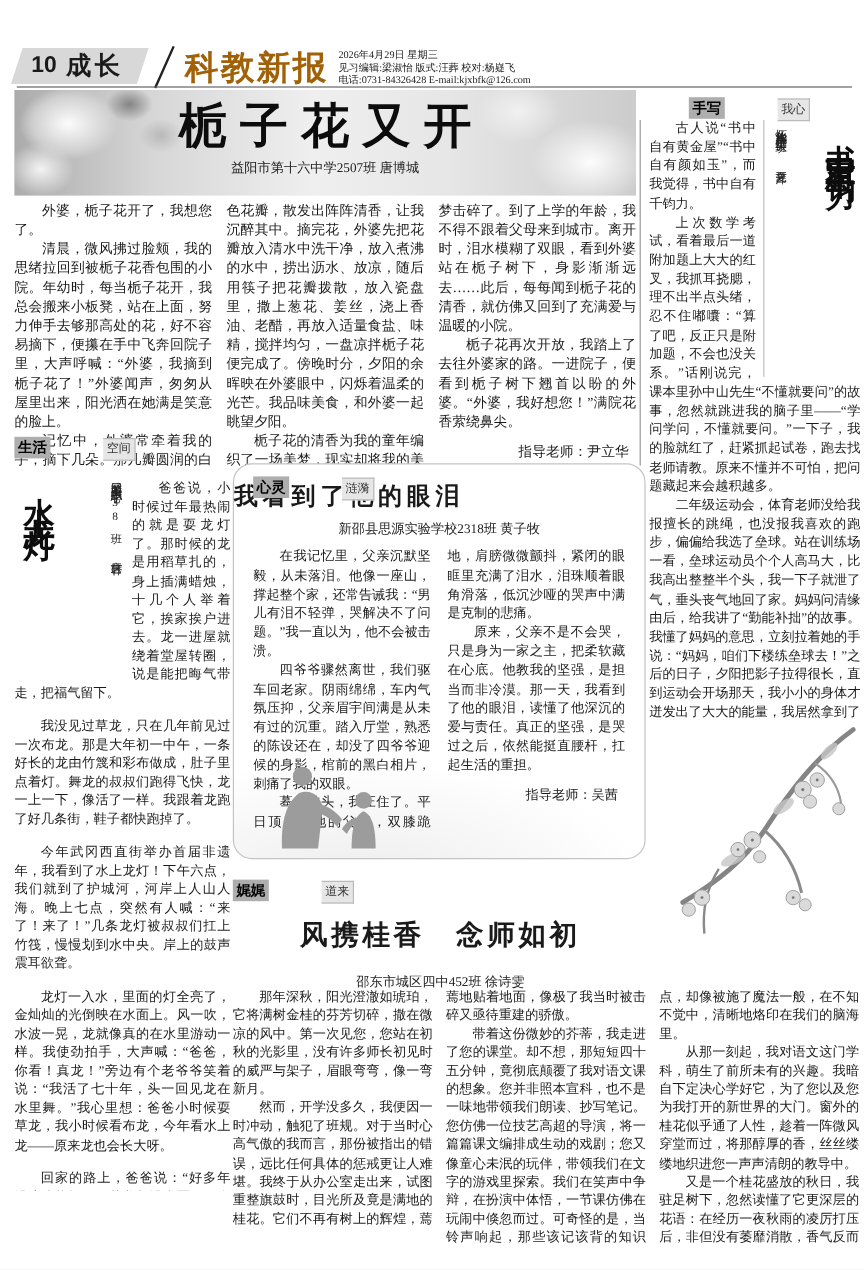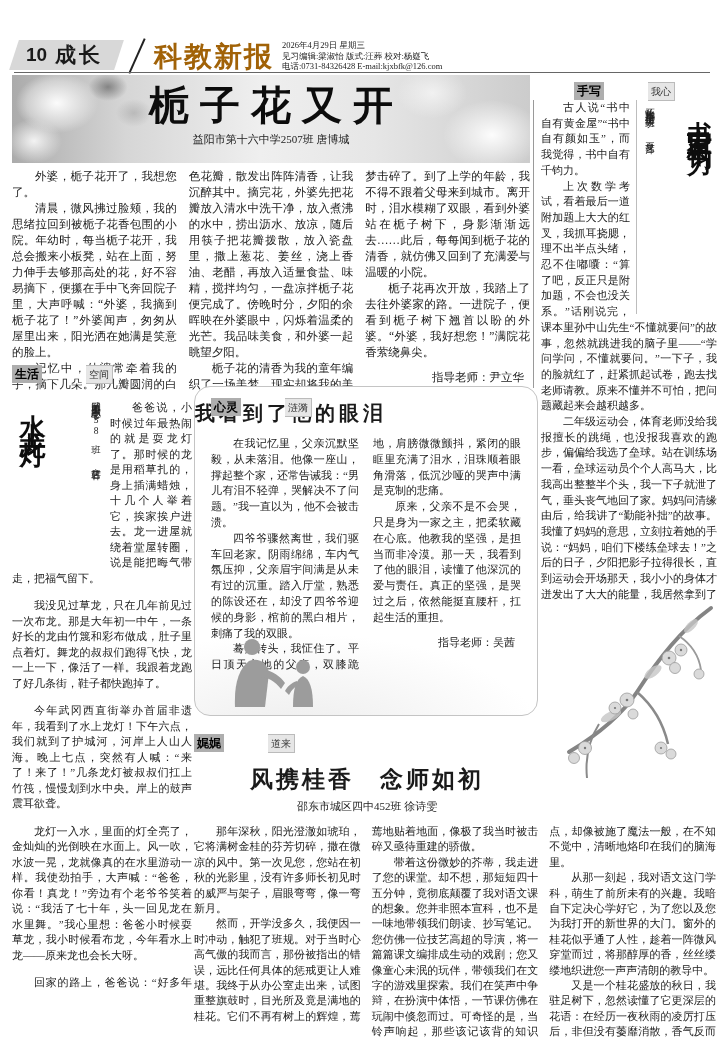--- a/index.html
+++ b/index.html
@@ -76,21 +76,21 @@
   .heart-badge{position:absolute;left:16px;top:11px;}
   .heart-title{margin-top:13px;font:bold 20px "Liberation Sans",sans-serif;letter-spacing:4px;}
   .heart-byline{text-align:center;font-size:11px;margin-top:6px;color:#222;}
   .heart-cols{margin:9px 16px 0;height:252px;column-count:2;column-gap:14px;column-fill:auto;overflow:hidden;}
   .heart-cols p{font-size:11px;line-height:15.8px;}
   .silhouette{position:absolute;left:24px;bottom:6px;width:112px;height:80px;}
 
   
   .mentor-head{position:absolute;left:194px;top:733px;width:346px;}
   .mentor-title{text-align:center;margin-top:13px;font:bold 23px "Liberation Sans",sans-serif;letter-spacing:3px;}
-  .mentor-byline{text-align:center;font-size:11px;margin-top:4px;color:#222;}
+  .mentor-byline{text-align:center;font-size:11px;margin-top:16px;color:#222;}
   .mentor-body{position:absolute;left:194px;top:824px;width:522px;height:230px;
                column-count:3;column-gap:11px;column-fill:auto;overflow:hidden;}
   .mentor-body p{font-size:11px;line-height:15.4px;}
 </style>
 </head>
 <body>
 
 <div class="page">
 
   <div class="hdr">
@@ -193,20 +193,24 @@
       <p>今年武冈西直街举办首届非遗年，我看到了水上龙灯！下午六点，我们就到了护城河，河岸上人山人海。晚上七点，突然有人喊：“来了！来了！”几条龙灯被叔叔们扛上竹筏，慢慢划到水中央。岸上的鼓声震耳欲聋。</p>
       <p>龙灯一入水，里面的灯全亮了，金灿灿的光倒映在水面上。风一吹，水波一晃，龙就像真的在水里游动一样。我使劲拍手，大声喊：“爸爸，你看！真龙！”旁边有个老爷爷笑着说：“我活了七十年，头一回见龙在水里舞。”我心里想：爸爸小时候耍草龙，我小时候看布龙，今年看水上龙——原来龙也会长大呀。</p>
       <p>回家的路上，爸爸说：“好多年没这么热闹了，草龙都没人耍了，布龙也越来越少。”我听了有点可惜。不过老师说武冈很重视传统文化的传承，我们学校还专门设立了一节传统文化课，让我们多了解武冈的传统文化。龙灯又回来了。</p>
 
     </div>
   </div>
 
   <div class="heart-box">
     <div class="badge heart-badge"><span class="b1">心灵</span><span class="b2">涟漪</span></div>
     <div class="heart-title">我看到了他的眼泪</div>
+    <div class="heart-byline">
+      <span>新邵县思源实验学校2318班</span>
+      <span class="kai">黄子牧</span>
+    </div>
     <div class="heart-cols">
       <p>在我记忆里，父亲沉默坚毅，从未落泪。他像一座山，撑起整个家，还常告诫我：“男儿有泪不轻弹，哭解决不了问题。”我一直以为，他不会被击溃。</p>
       <p>四爷爷骤然离世，我们驱车回老家。阴雨绵绵，车内气氛压抑，父亲眉宇间满是从未有过的沉重。踏入厅堂，熟悉的陈设还在，却没了四爷爷迎候的身影，棺前的黑白相片，刺痛了我的双眼。</p>
       <p>蓦然转头，我怔住了。平日顶天立地的父亲，双膝跪地，肩膀微微颤抖，紧闭的眼眶里充满了泪水，泪珠顺着眼角滑落，低沉沙哑的哭声中满是克制的悲痛。</p>
       <p>原来，父亲不是不会哭，只是身为一家之主，把柔软藏在心底。他教我的坚强，是担当而非冷漠。那一天，我看到了他的眼泪，读懂了他深沉的爱与责任。真正的坚强，是哭过之后，依然能挺直腰杆，扛起生活的重担。</p>
       <p class="teacher kai">指导老师：吴茜</p>
     </div>
     <div class="silhouette">
       <svg width="112" height="80" viewBox="0 0 112 80" xmlns="http://www.w3.org/2000/svg">
         <g fill="#9c9c9c">

